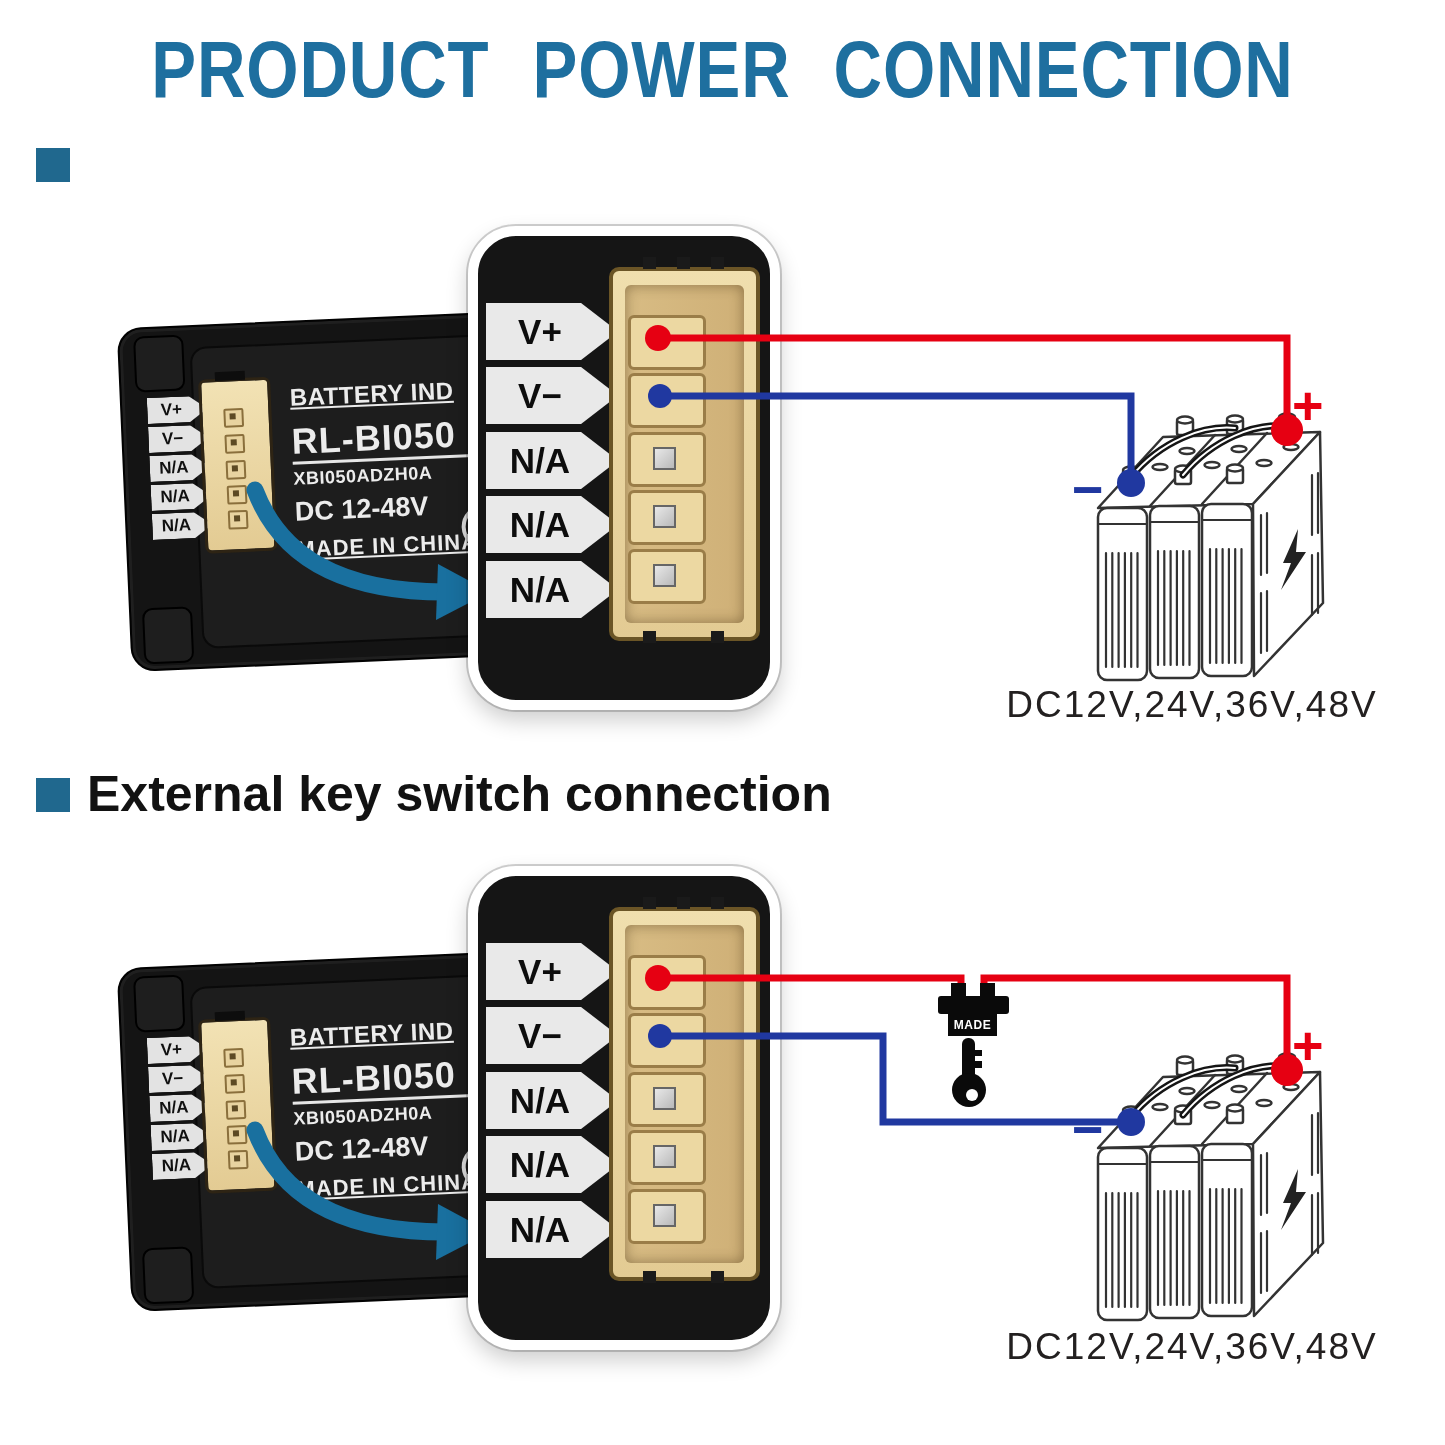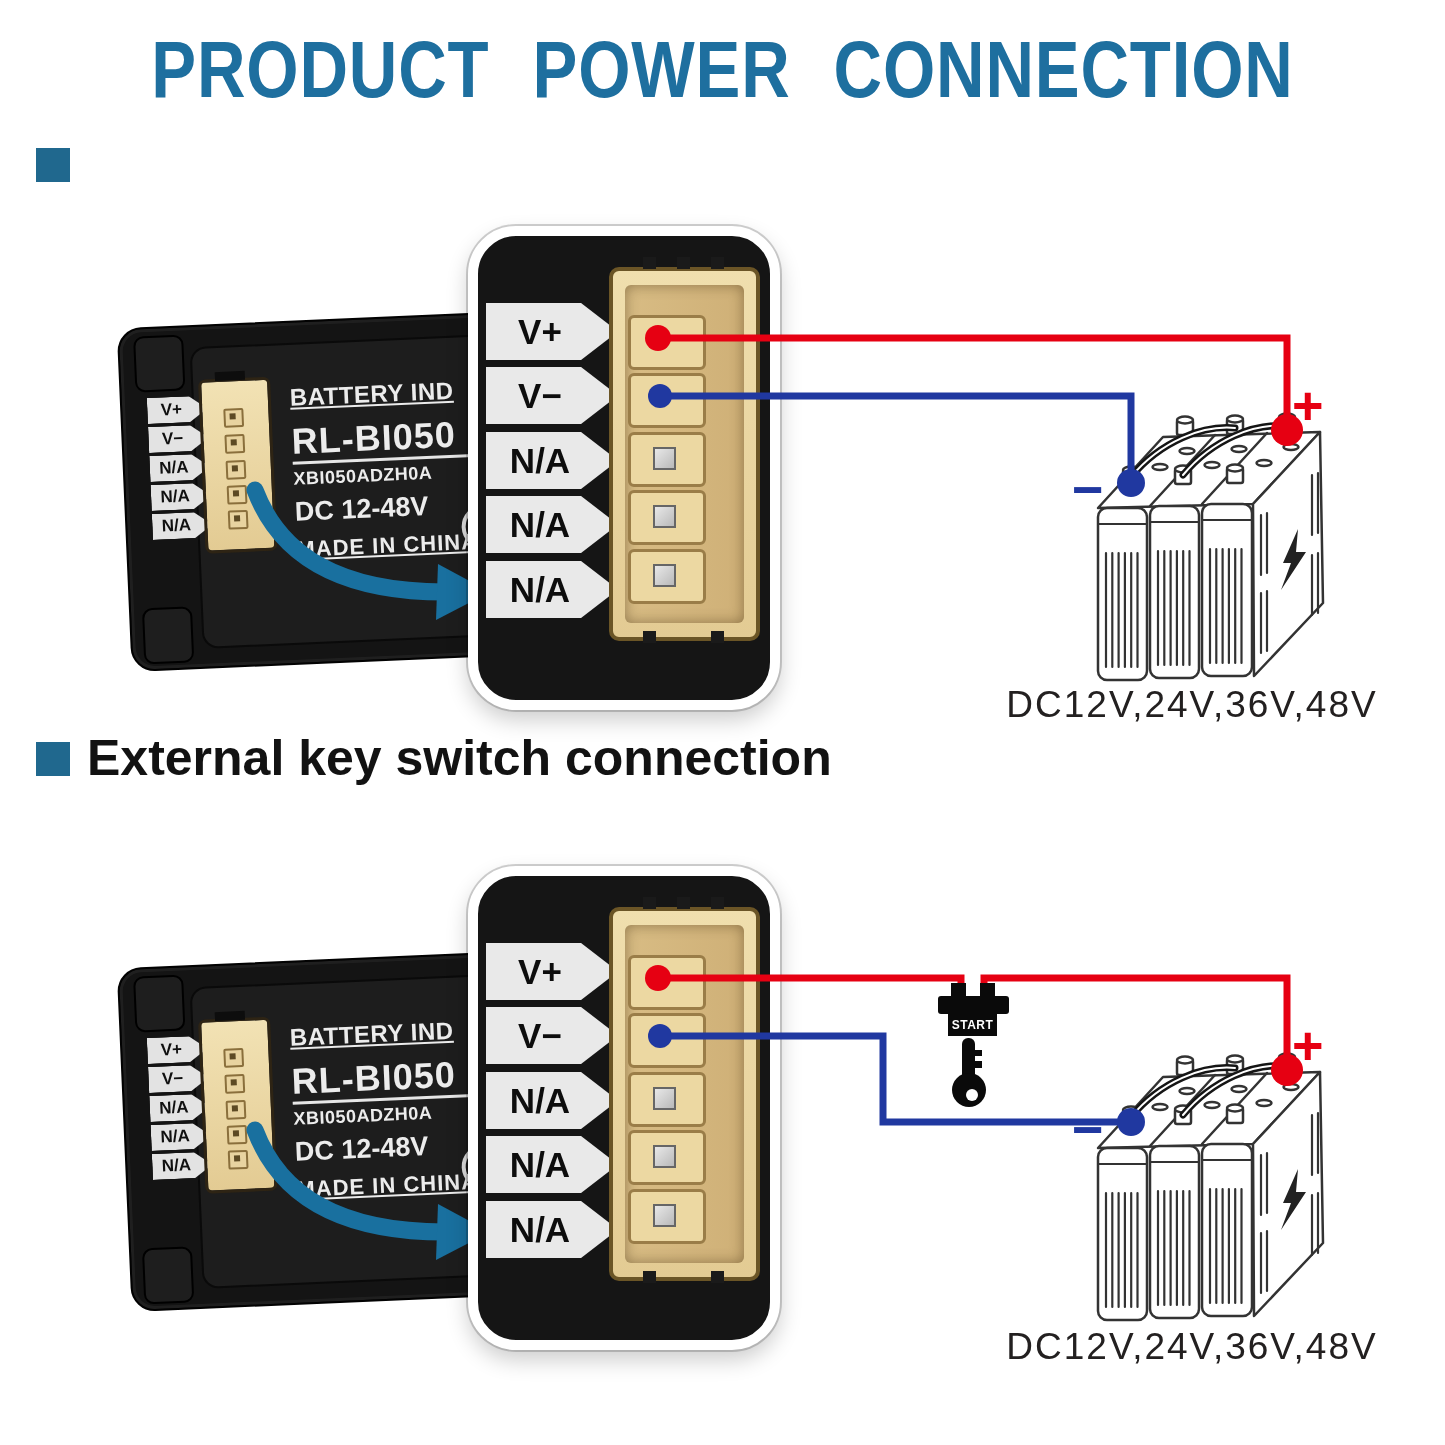--- a/index.html
+++ b/index.html
@@ -7,21 +7,21 @@
           font-family:"Liberation Sans",sans-serif;border-radius:10px;}
 
   
   .main-title{position:absolute;top:24px;left:0;width:100%;text-align:center;
     font-size:80px;font-weight:bold;color:#1e6f9f;letter-spacing:1px;word-spacing:28px;
     transform:scaleX(.84);transform-origin:50% 50%;white-space:nowrap;z-index:5;}
 
   
   .sec-heading{position:absolute;display:flex;align-items:center;gap:17px;z-index:5;}
   #heading-1{left:36px;top:148px;}
-  #heading-2{left:36px;top:731px;}
+  #heading-2{left:36px;top:767px;}
   .bullet{width:34px;height:34px;background:#20688e;flex:0 0 auto;}
   .sec-heading .txt{font-size:50px;font-weight:bold;color:#121212;line-height:1.1;white-space:nowrap;}
 
   
   .device{position:absolute;width:376px;height:344px;transform:rotate(-2.5deg);z-index:10;}
   #device-1{left:124px;top:320px;}
   #device-2{left:124px;top:960px;}
   .dev-body{position:absolute;inset:0;background:#141414;border:2px solid #020202;border-radius:24px;
             box-shadow:inset 0 0 0 3px rgba(255,255,255,.05);}
   .clip{position:absolute;width:46px;height:52px;background:#1e1e1e;border:2px solid #000;border-radius:10px;}
@@ -304,18 +304,18 @@
     <circle cx="658" cy="978" r="13" fill="#e60012"></circle>
     <circle cx="660" cy="1036" r="12" fill="#2038a0"></circle>
     <circle cx="1287" cy="1070" r="16" fill="#e60012"></circle>
     <circle cx="1131" cy="1122" r="14" fill="#2038a0"></circle>
   </svg>
 
   <div class="plus-label" id="plus-1">+</div>
   <div class="minus-label" id="minus-1">−</div>
   <div class="plus-label" id="plus-2">+</div>
   <div class="minus-label" id="minus-2">−</div>
-  <div class="start-box" id="start-box-2">START</div>
+  <div class="start-box" id="start-box-2">MADE</div>
 
   <div class="caption" id="caption-1">DC12V,24V,36V,48V</div>
   <div class="caption" id="caption-2">DC12V,24V,36V,48V</div>
 
 </div>
 
 </body></html>

